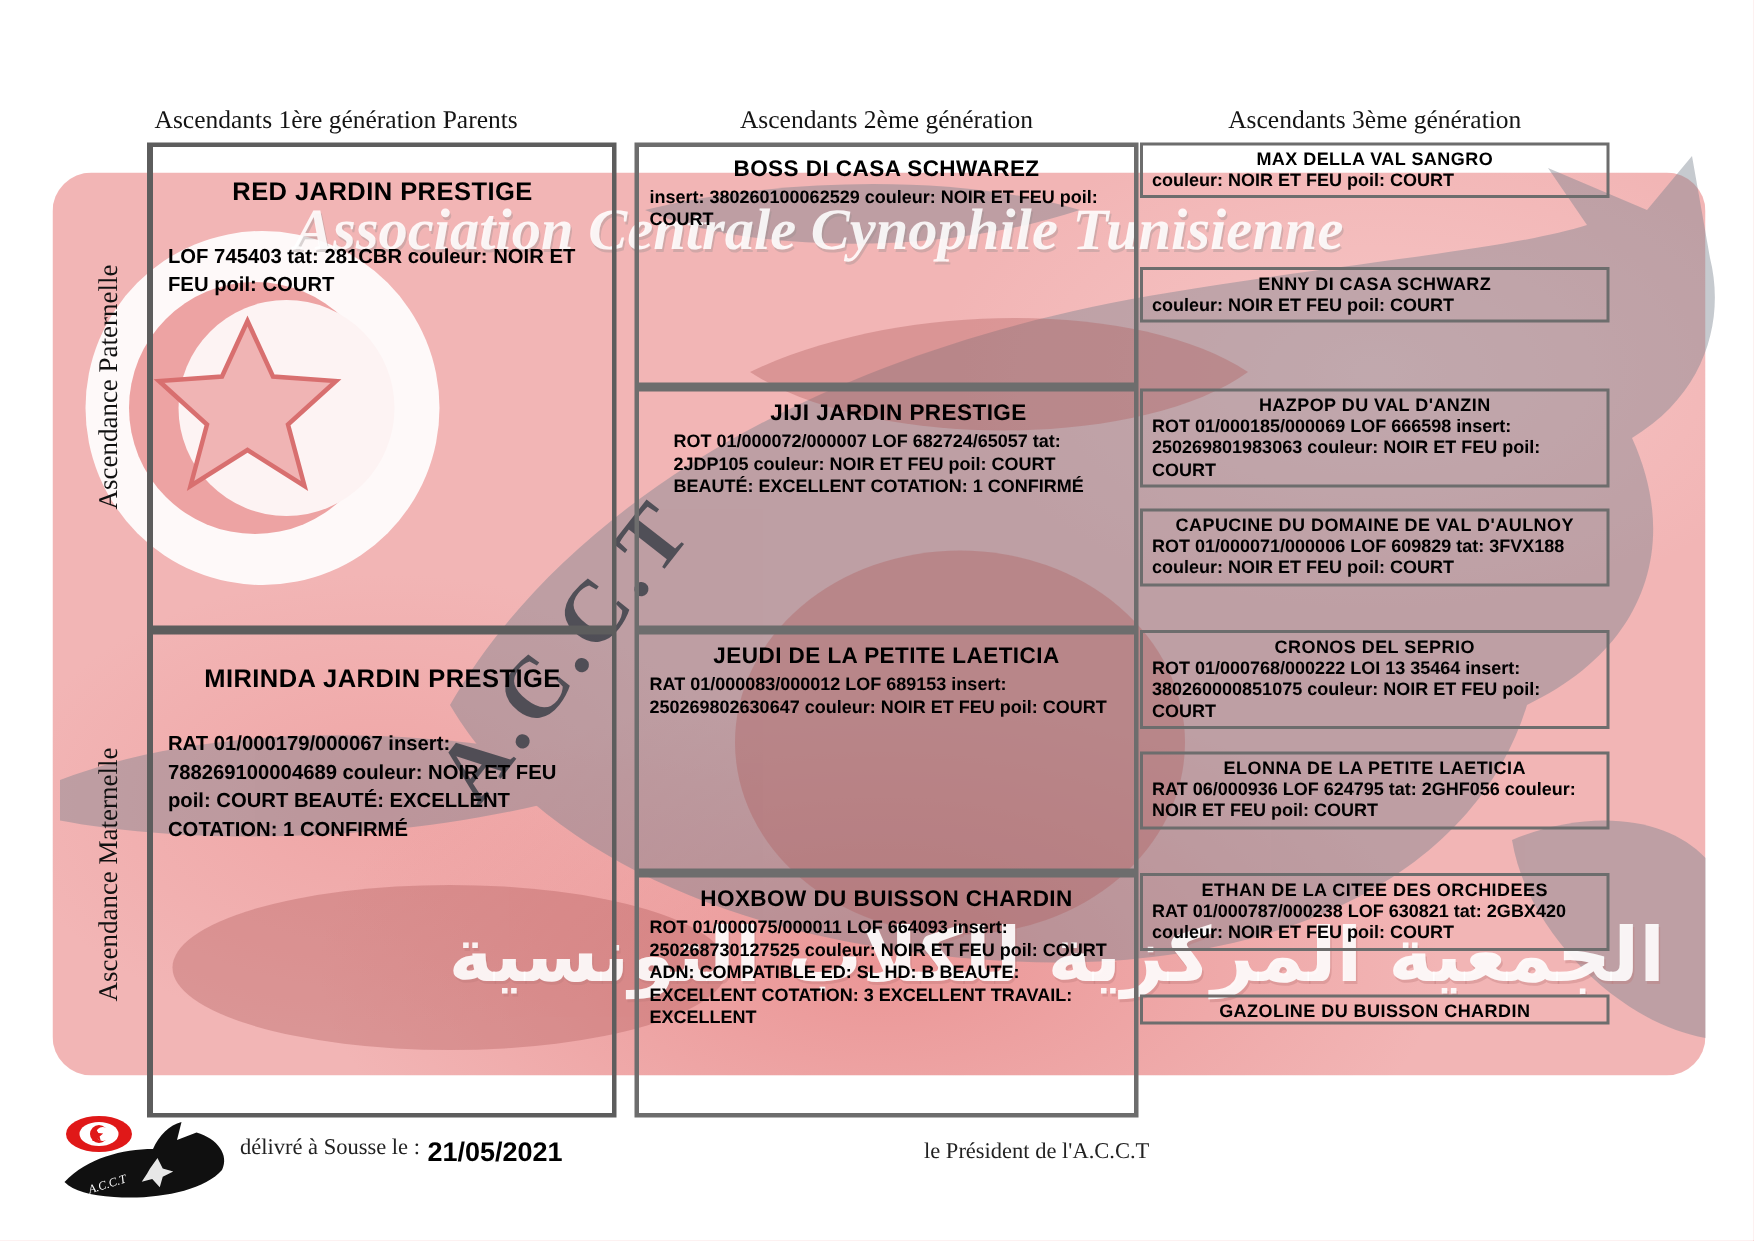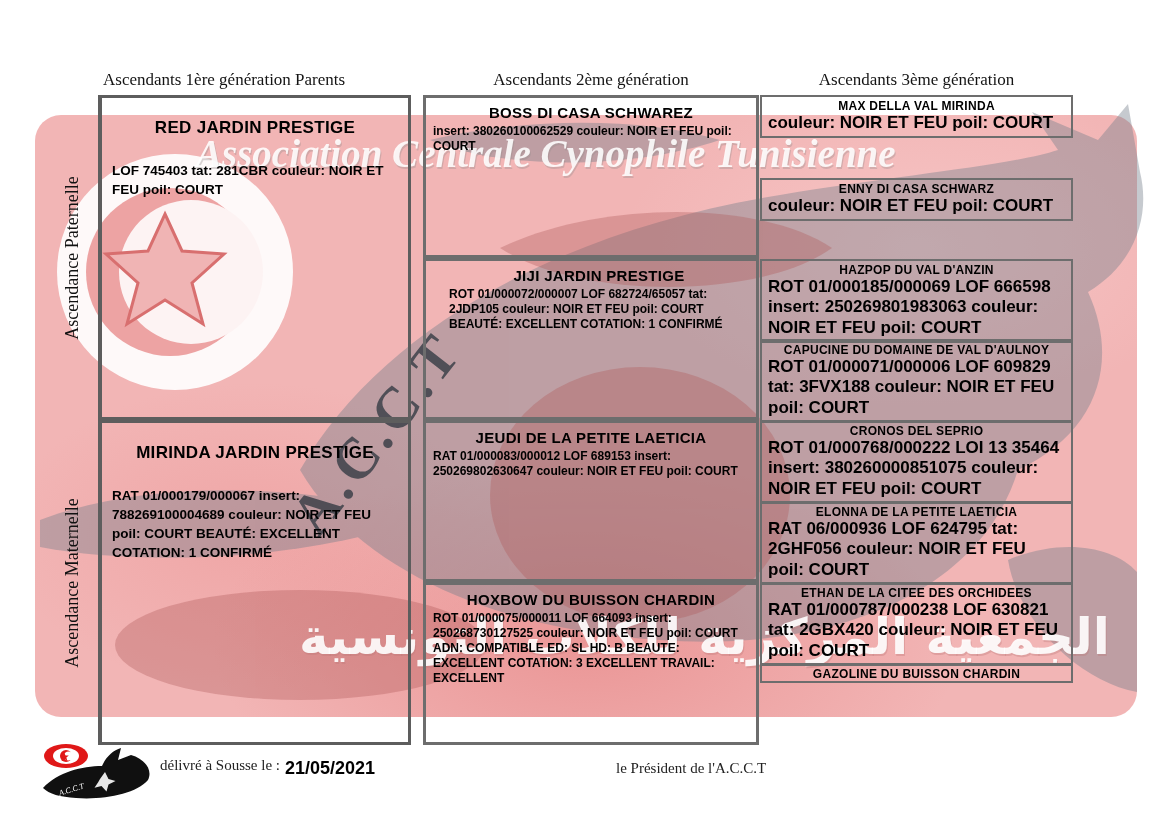--- a/index.html
+++ b/index.html
@@ -31,21 +31,21 @@
   .g1{left:98px;width:313px;border-left-width:4px;border-color:#5d5d5d;}
   .g2{left:423px;width:336px;}
   .g3{left:760px;width:313px;border-width:2.5px;}
   .cname{font-weight:bold;text-align:center;letter-spacing:.3px;}
   .cdet{font-weight:bold;text-align:left;}
   .g1 .cname{font-size:17px;margin-top:20px;}
   .g1 .cdet{font-size:13.5px;line-height:1.4;margin:24px 10px 0 10px;}
   .g2 .cname{font-size:15px;margin-top:6px;}
   .g2 .cdet{font-size:12px;line-height:1.25;margin:3px 7px 0 7px;}
   .g3 .cname{font-size:12px;margin-top:2px;}
-  .g3 .cdet{font-size:17px;line-height:1.2;margin:0 6px 3px 6px;}
+  .g3 .cdet{font-size:12px;line-height:1.2;margin:0 6px 3px 6px;}
 
   .side-label{position:absolute;width:330px;height:22px;text-align:center;
     font-family:"Liberation Serif",serif;font-size:18px;color:#111;
     transform:rotate(-90deg);transform-origin:center;}
 
   
   .foot-serif{position:absolute;font-family:"Liberation Serif",serif;font-size:15px;color:#222;}
   .foot-date{position:absolute;font-weight:bold;font-size:18px;color:#000;}
   .logo{position:absolute;left:40px;top:743px;}
 </style>
@@ -110,21 +110,21 @@
   <div class="cell g2" style="top:420px;height:162px;">
     <div class="cname">JEUDI DE LA PETITE LAETICIA</div>
     <div class="cdet">RAT 01/000083/000012 LOF 689153 insert: 250269802630647 couleur: NOIR ET FEU poil: COURT</div>
   </div>
   <div class="cell g2" style="top:582px;height:163px;">
     <div class="cname">HOXBOW DU BUISSON CHARDIN</div>
     <div class="cdet">ROT 01/000075/000011 LOF 664093 insert: 250268730127525 couleur: NOIR ET FEU poil: COURT ADN: COMPATIBLE ED: SL HD: B BEAUTE: EXCELLENT COTATION: 3 EXCELLENT TRAVAIL: EXCELLENT</div>
   </div>
 
   <div class="cell g3" style="top:95px;">
-    <div class="cname">MAX DELLA VAL MIRINDA</div>
+    <div class="cname">MAX DELLA VAL SANGRO</div>
     <div class="cdet">couleur: NOIR ET FEU poil: COURT</div>
   </div>
   <div class="cell g3" style="top:178px;">
     <div class="cname">ENNY DI CASA SCHWARZ</div>
     <div class="cdet">couleur: NOIR ET FEU poil: COURT</div>
   </div>
   <div class="cell g3" style="top:259px;">
     <div class="cname">HAZPOP DU VAL D'ANZIN</div>
     <div class="cdet">ROT 01/000185/000069 LOF 666598 insert: 250269801983063 couleur: NOIR ET FEU poil: COURT</div>
   </div>

